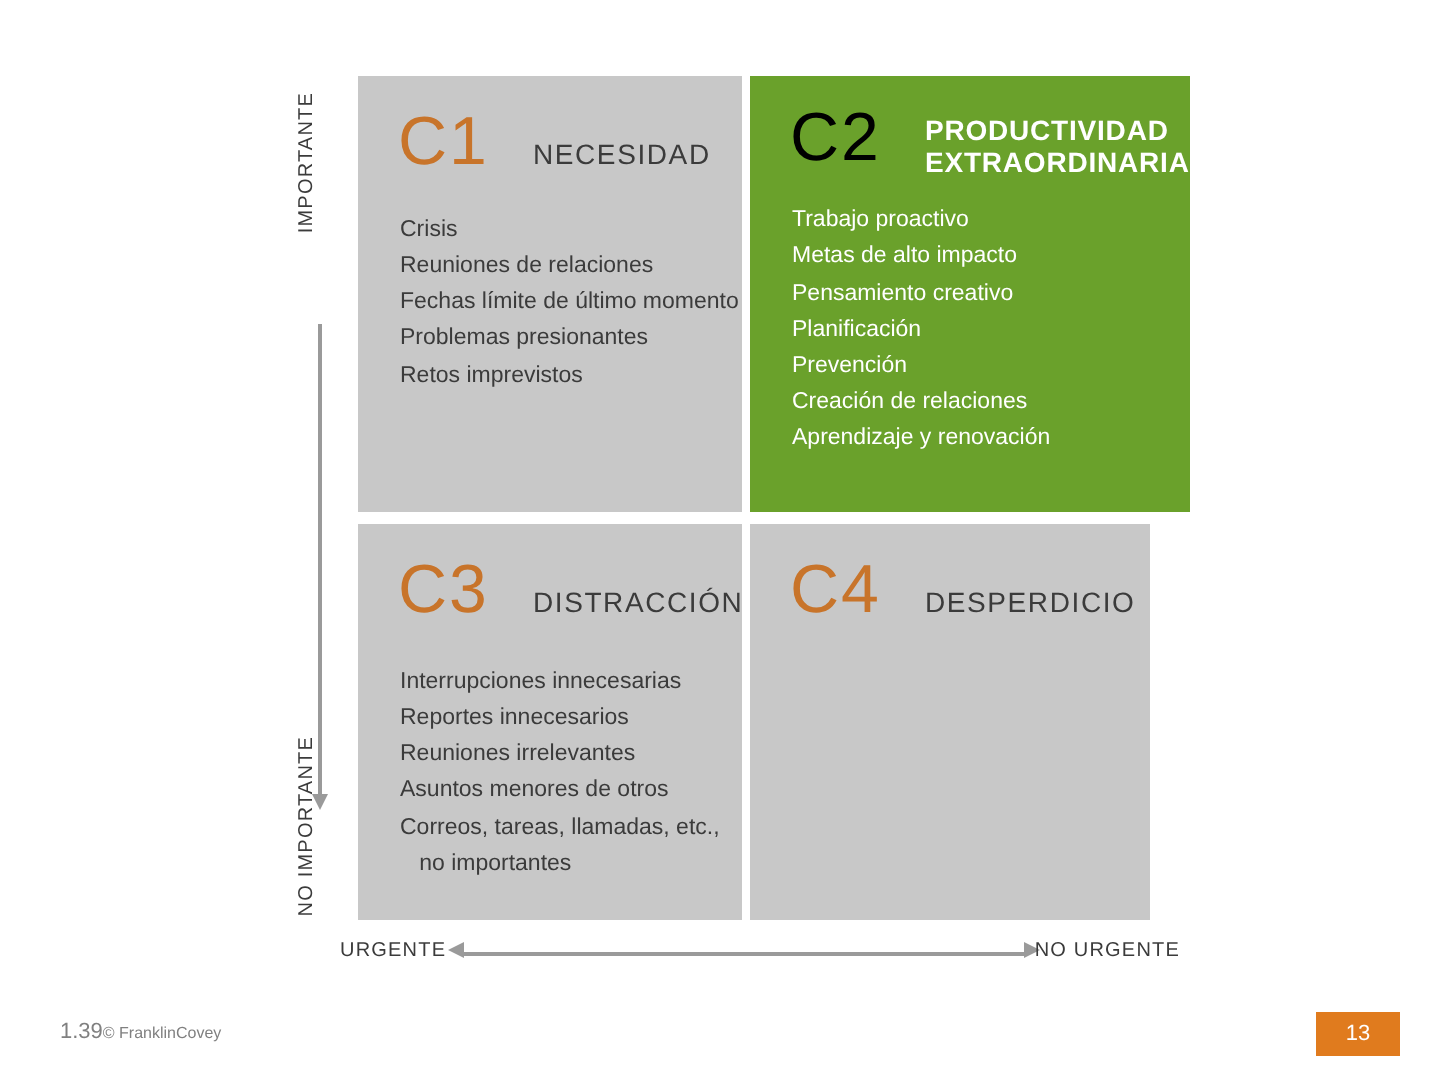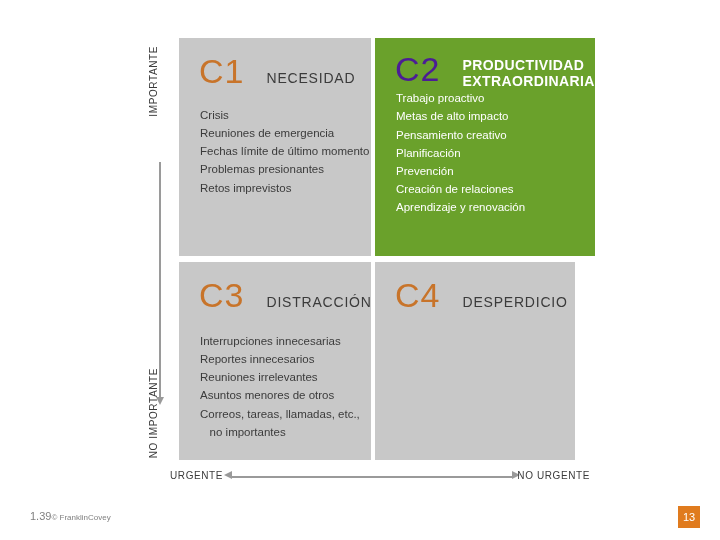--- a/index.html
+++ b/index.html
@@ -81,42 +81,42 @@
     gap: 22px;
     margin: 2px 0 0 4px;
   }
   .qcode {
     font-size: 34px;
     font-weight: 400;
     color: #c8742a;
     line-height: 1;
     letter-spacing: 1px;
   }
-  .qcode.light { color: #4c1d95; }
+  .qcode.light { color: #000000; }
   .qtitle {
     font-size: 14px;
     letter-spacing: 0.8px;
     color: #3b3b3b;
     line-height: 1.15;
   }
   .qtitle.light {
     color: #ffffff;
     font-weight: bold;
     letter-spacing: 0.4px;
   }
   .q2 .qhead { align-items: flex-start; margin-top: 0; }
   .q2 .qtitle { padding-top: 5px; max-width: 130px; }
 
   .qlist {
     margin: 14px 0 0 5px;
     padding: 0;
     list-style: none;
   }
   .q1 .qlist { margin-top: 18px; }
-  .q2 .qlist { margin-top: 0; }
+  .q2 .qlist { margin-top: 12px; }
   .q3 .qlist, .q4 .qlist { margin-top: 20px; }
   .qlist li {
     font-size: 11.5px;
     color: #3b3b3b;
     line-height: 1.58;
     white-space: pre;
   }
   .qlist.light li { color: #ffffff; }
 
   
@@ -170,21 +170,21 @@
     color: #808080;
   }
   .footer-copy {
     font-size: 8px;
     color: #808080;
   }
   .page-badge {
     position: absolute;
     right: 20px;
     bottom: 12px;
-    width: 22px;
+    width: 42px;
     height: 22px;
     background: #e07b1e;
     color: #ffffff;
     font-size: 11px;
     display: flex;
     align-items: center;
     justify-content: center;
   }
 </style>
 </head>
@@ -200,21 +200,21 @@
 
 <div class="grid">
 
   <div class="quad q1">
     <div class="qhead">
       <span class="qcode">C1</span>
       <span class="qtitle">NECESIDAD</span>
     </div>
     <ul class="qlist">
       <li>Crisis</li>
-      <li>Reuniones de emergencia</li>
+      <li>Reuniones de relaciones</li>
       <li>Fechas límite de último momento</li>
       <li>Problemas presionantes</li>
       <li>Retos imprevistos</li>
     </ul>
   </div>
 
   <div class="quad q2">
     <div class="qhead">
       <span class="qcode light">C2</span>
       <span class="qtitle light">PRODUCTIVIDAD EXTRAORDINARIA</span>

